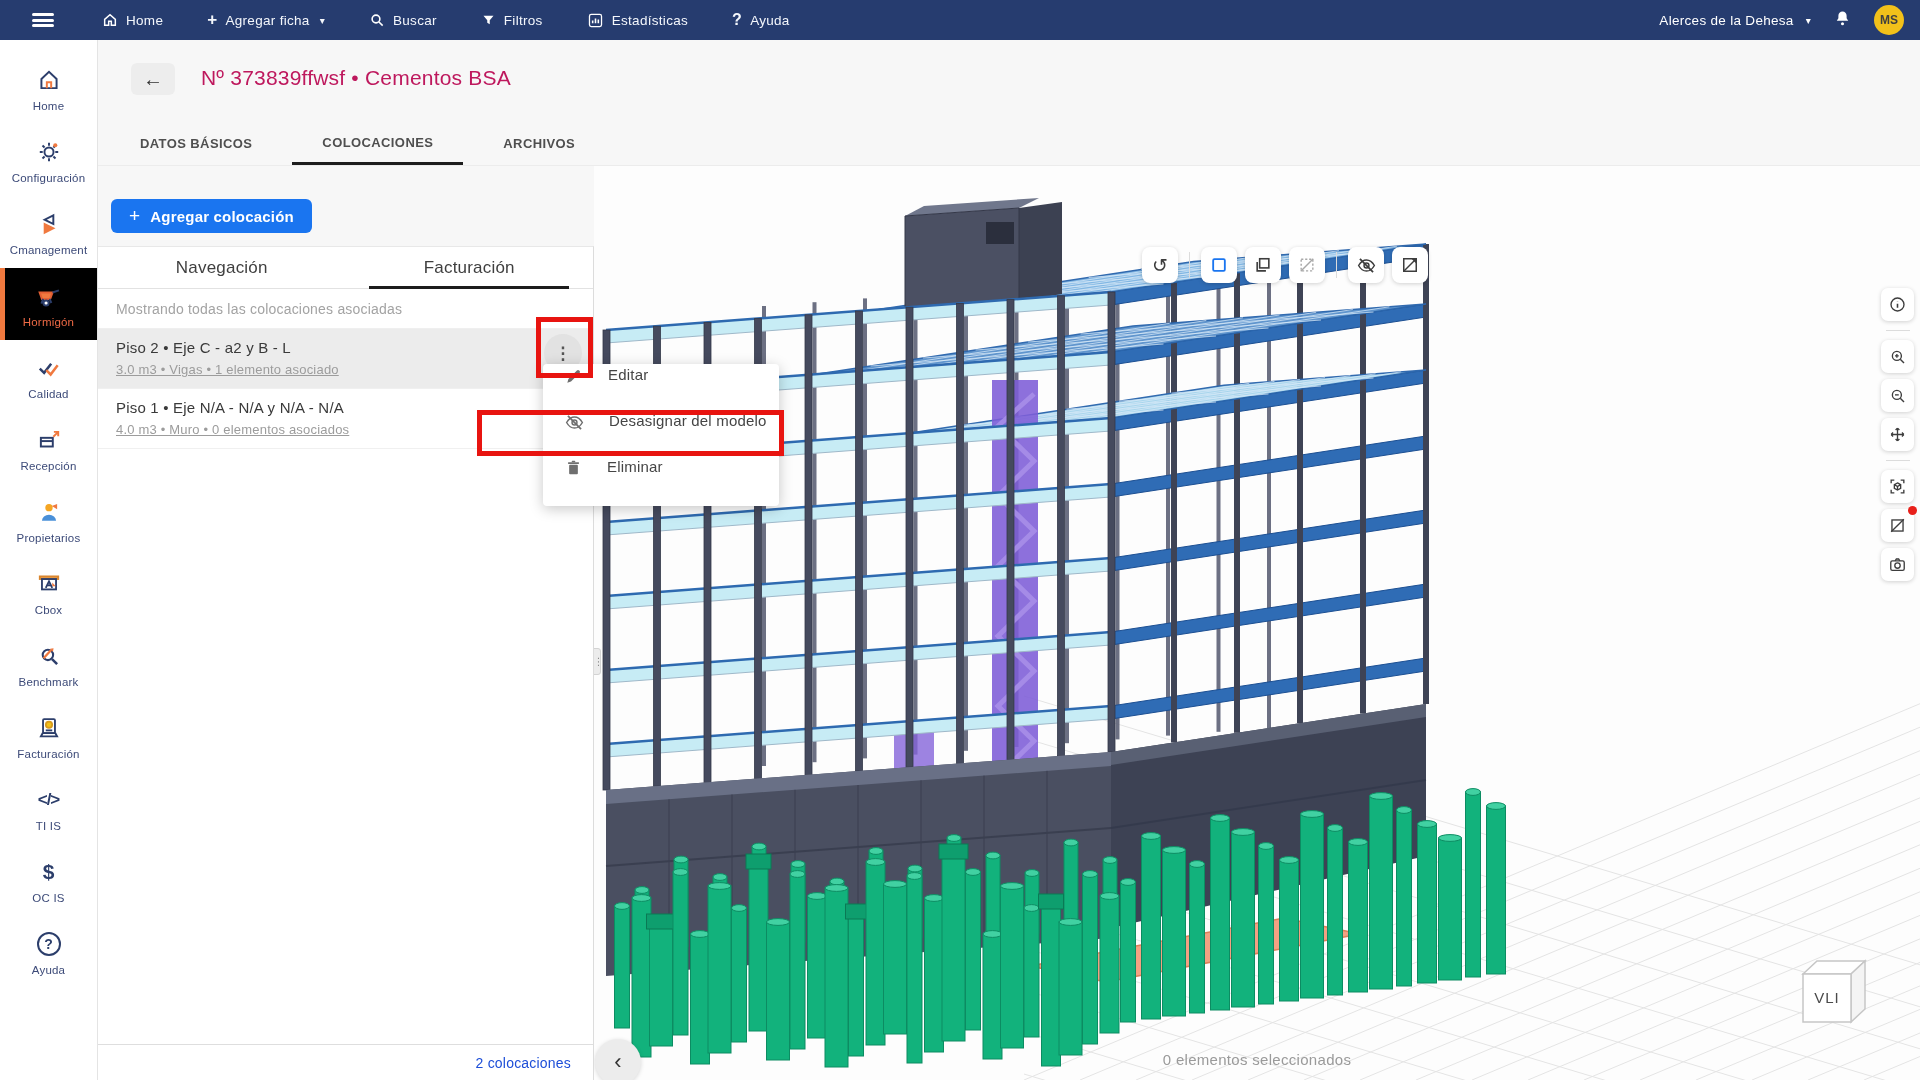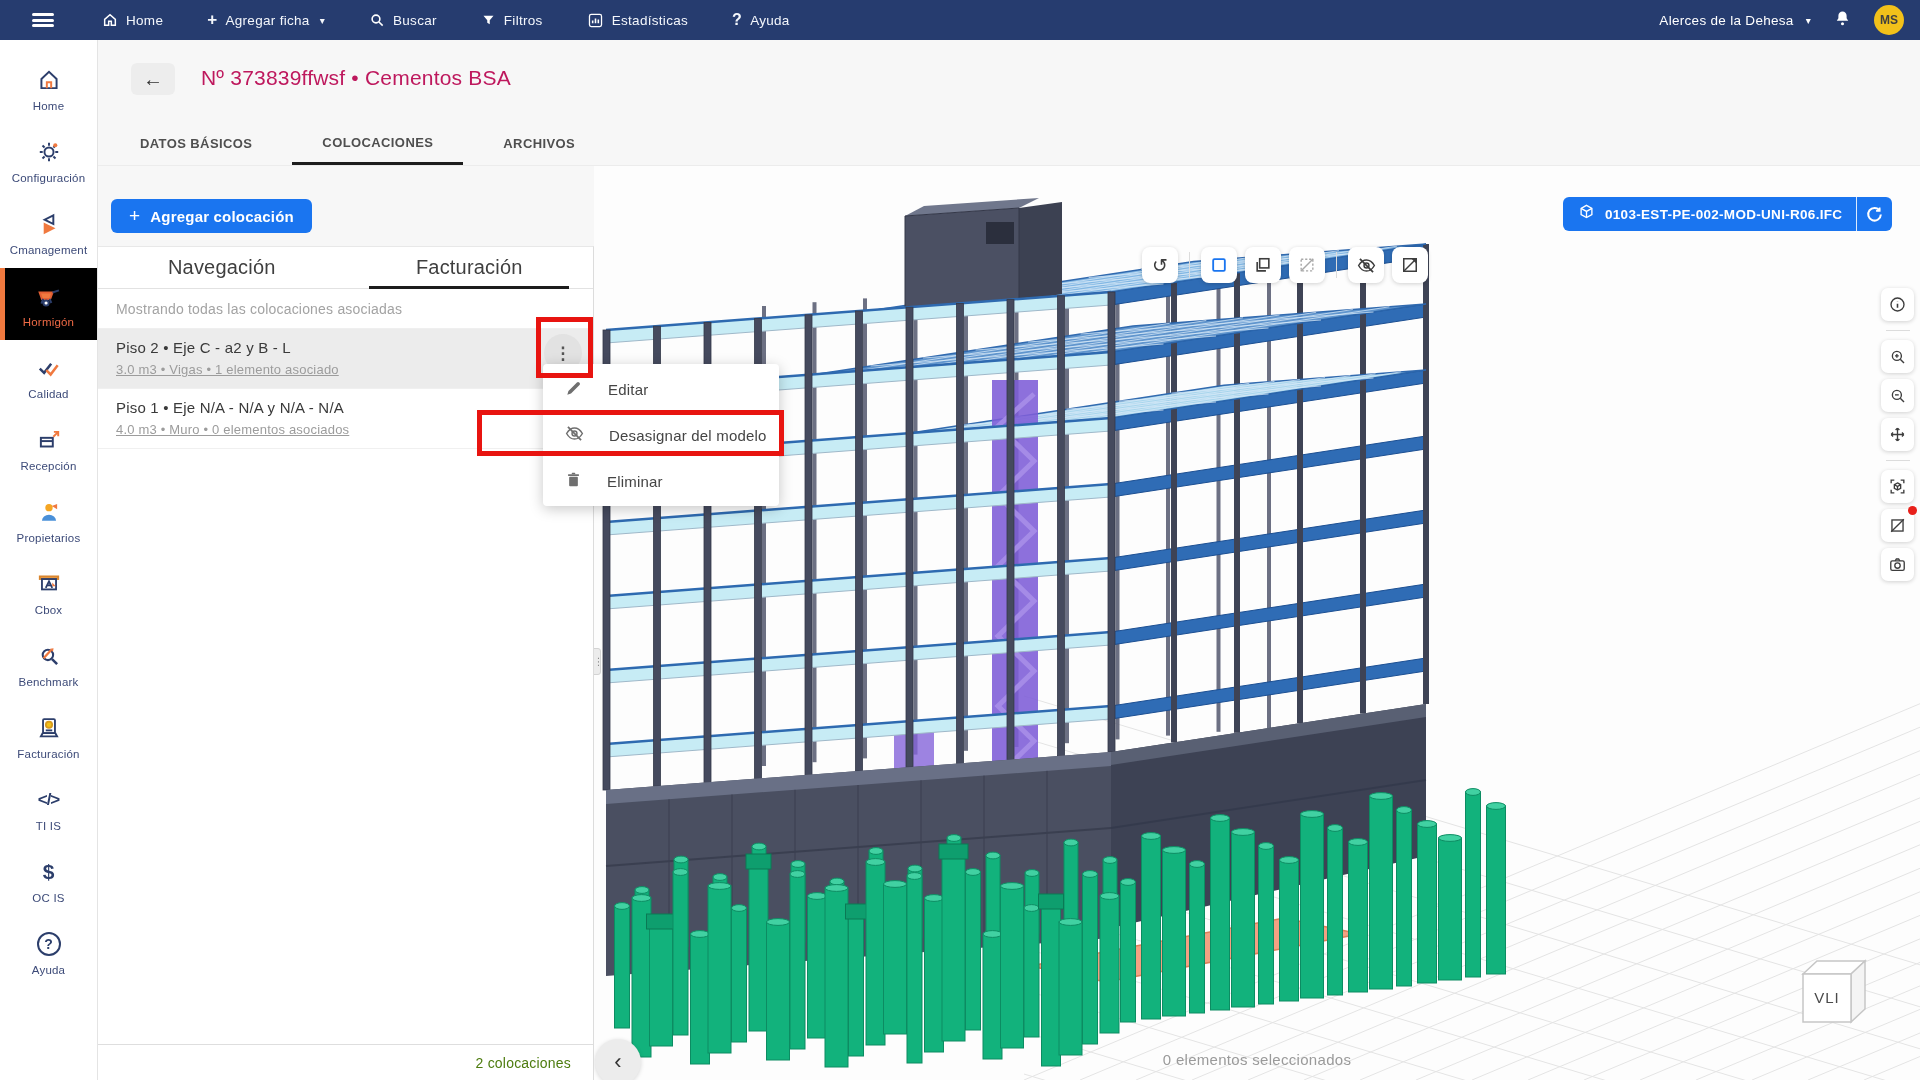--- a/index.html
+++ b/index.html
@@ -80,41 +80,41 @@
                   box-shadow:0 1px 4px rgba(0,0,0,.15); display:flex; align-items:center; justify-content:center;
                   font-size:22px; color:#333; cursor:pointer; z-index:6; }
   #drag-handle { position:absolute; left:-8px; top:482px; width:15px; height:27px; background:#ececec; border:1px solid #d3d3d3;
                  border-radius:3px; display:flex; align-items:center; justify-content:center; cursor:ew-resize; z-index:7;
                  font-size:10px; color:#8a8a8a; letter-spacing:-1px; }
 
   
   #panel { position:absolute; left:98px; top:246px; width:496px; height:834px; background:#fff;
            border-right:1px solid #dcdcdc; border-top:1px solid #e8e8e8; z-index:5; }
   #panel-tabs { display:flex; height:42px; border-bottom:1px solid #e2e2e2; }
-  .ptab { position:relative; width:50%; display:flex; align-items:center; justify-content:center; font-size:20px;
+  .ptab { position:relative; width:50%; display:flex; align-items:center; justify-content:center; font-size:17px;
           color:#3f3f3f; letter-spacing:.2px; cursor:pointer; }
   .ptab.active::after { content:""; position:absolute; bottom:-1px; left:50%; transform:translateX(-50%);
                         width:200px; height:3px; background:#1d1d1d; }
   #panel-note { height:40px; display:flex; align-items:center; padding-left:18px; font-size:14px; color:#a3a3a3;
                 border-bottom:1px solid #efefef; letter-spacing:.2px; }
   .colo-item { position:relative; height:60px; padding:10px 56px 10px 18px; border-bottom:1px solid #f0f0f0; cursor:pointer; }
   .colo-item.selected { background:#ececec; }
   .colo-title { font-size:15px; color:#3a3a3a; letter-spacing:.2px; margin-bottom:6px; }
   .colo-sub { font-size:13px; color:#9c9c9c; letter-spacing:.2px;text-decoration:underline; }
   .kebab-btn { position:absolute; right:11px; top:5px; width:38px; height:38px; border-radius:50%; background:#e2e2e2;
                display:flex; align-items:center; justify-content:center; font-size:17px; font-weight:bold; color:#555;
                cursor:pointer; }
   #panel-footer { position:absolute; left:0; right:0; bottom:0; height:36px; border-top:1px solid #dedede;
                   display:flex; align-items:center; justify-content:flex-end; padding-right:22px; font-size:14px;
-                  color:#4d7c0f; background:#fff; letter-spacing:.2px; }
+                  color:#1d4ed8; background:#fff; letter-spacing:.2px; }
 
   
   #context-menu { position:absolute; left:543px; top:364px; width:236px; background:#fff; border-radius:4px;
                   box-shadow:0 3px 14px rgba(0,0,0,.22); z-index:50; padding:2px 0; }
-  .menu-item { height:46px; display:flex; align-items:center; gap:24px; padding-left:21px; font-size:15px; color:#454545;
+  .menu-item { height:46px; display:flex; gap:24px; padding-left:21px; font-size:15px; color:#454545;
                letter-spacing:.2px; cursor:pointer; }
   .menu-item svg { flex:0 0 auto; }
 
   
   .annot { position:absolute; border:5px solid #e81410; z-index:60; pointer-events:none; }
   #annot-kebab { left:536px; top:317px; width:57px; height:61px; }
   #annot-menu  { left:477px; top:410px; width:307px; height:46px; }
 </style>
 </head>
 <body>
@@ -614,35 +614,20 @@
       </div>
     <div class="vt-btn">
         <svg width="20" height="20" viewBox="0 0 24 24" fill="none" stroke="#3d3d3d" stroke-width="1.8">
           <rect x="4.5" y="4.5" width="15" height="15"></rect>
           <path d="M4.5 19.5 L19.5 4.5"></path>
           <path d="M19.5 9 V4.5 H15 Z" fill="#3d3d3d"></path>
         </svg>
       </div>
   </div>
 
-  <div id="model-btn-group">
-    <div id="model-btn">
-      <span><svg width="19" height="19" viewBox="0 0 24 24" fill="none" stroke="#fff" stroke-width="1.7">
-            <path d="M12 3 L18.8 6.8 V14.6 L12 18.4 L5.2 14.6 V6.8 Z"></path>
-            <path d="M5.2 6.8 L12 10.6 L18.8 6.8 M12 10.6 V18.4"></path>
-          </svg></span>
-      <span>0103-EST-PE-002-MOD-UNI-R06.IFC</span>
-    </div>
-    <div id="model-refresh">
-        <svg width="19" height="19" viewBox="0 0 24 24" fill="none" stroke="#fff" stroke-width="2.6">
-          <path d="M18.5 7 A8 8 0 1 0 20 12"></path>
-          <path d="M18.5 3 V7.5 H14" stroke-width="2.2"></path>
-        </svg>
-      </div>
-  </div>
 
   <div id="side-rail">
     <div class="sr-btn">
         <svg width="19" height="19" viewBox="0 0 24 24" fill="none" stroke="#3d3d3d" stroke-width="1.7">
           <circle cx="12" cy="12" r="8.2"></circle>
           <path d="M12 11 v5 M12 7.6 v.4" stroke-width="2"></path>
         </svg>
       </div>
     <div class="sr-sep"></div>
     <div class="sr-btn">

